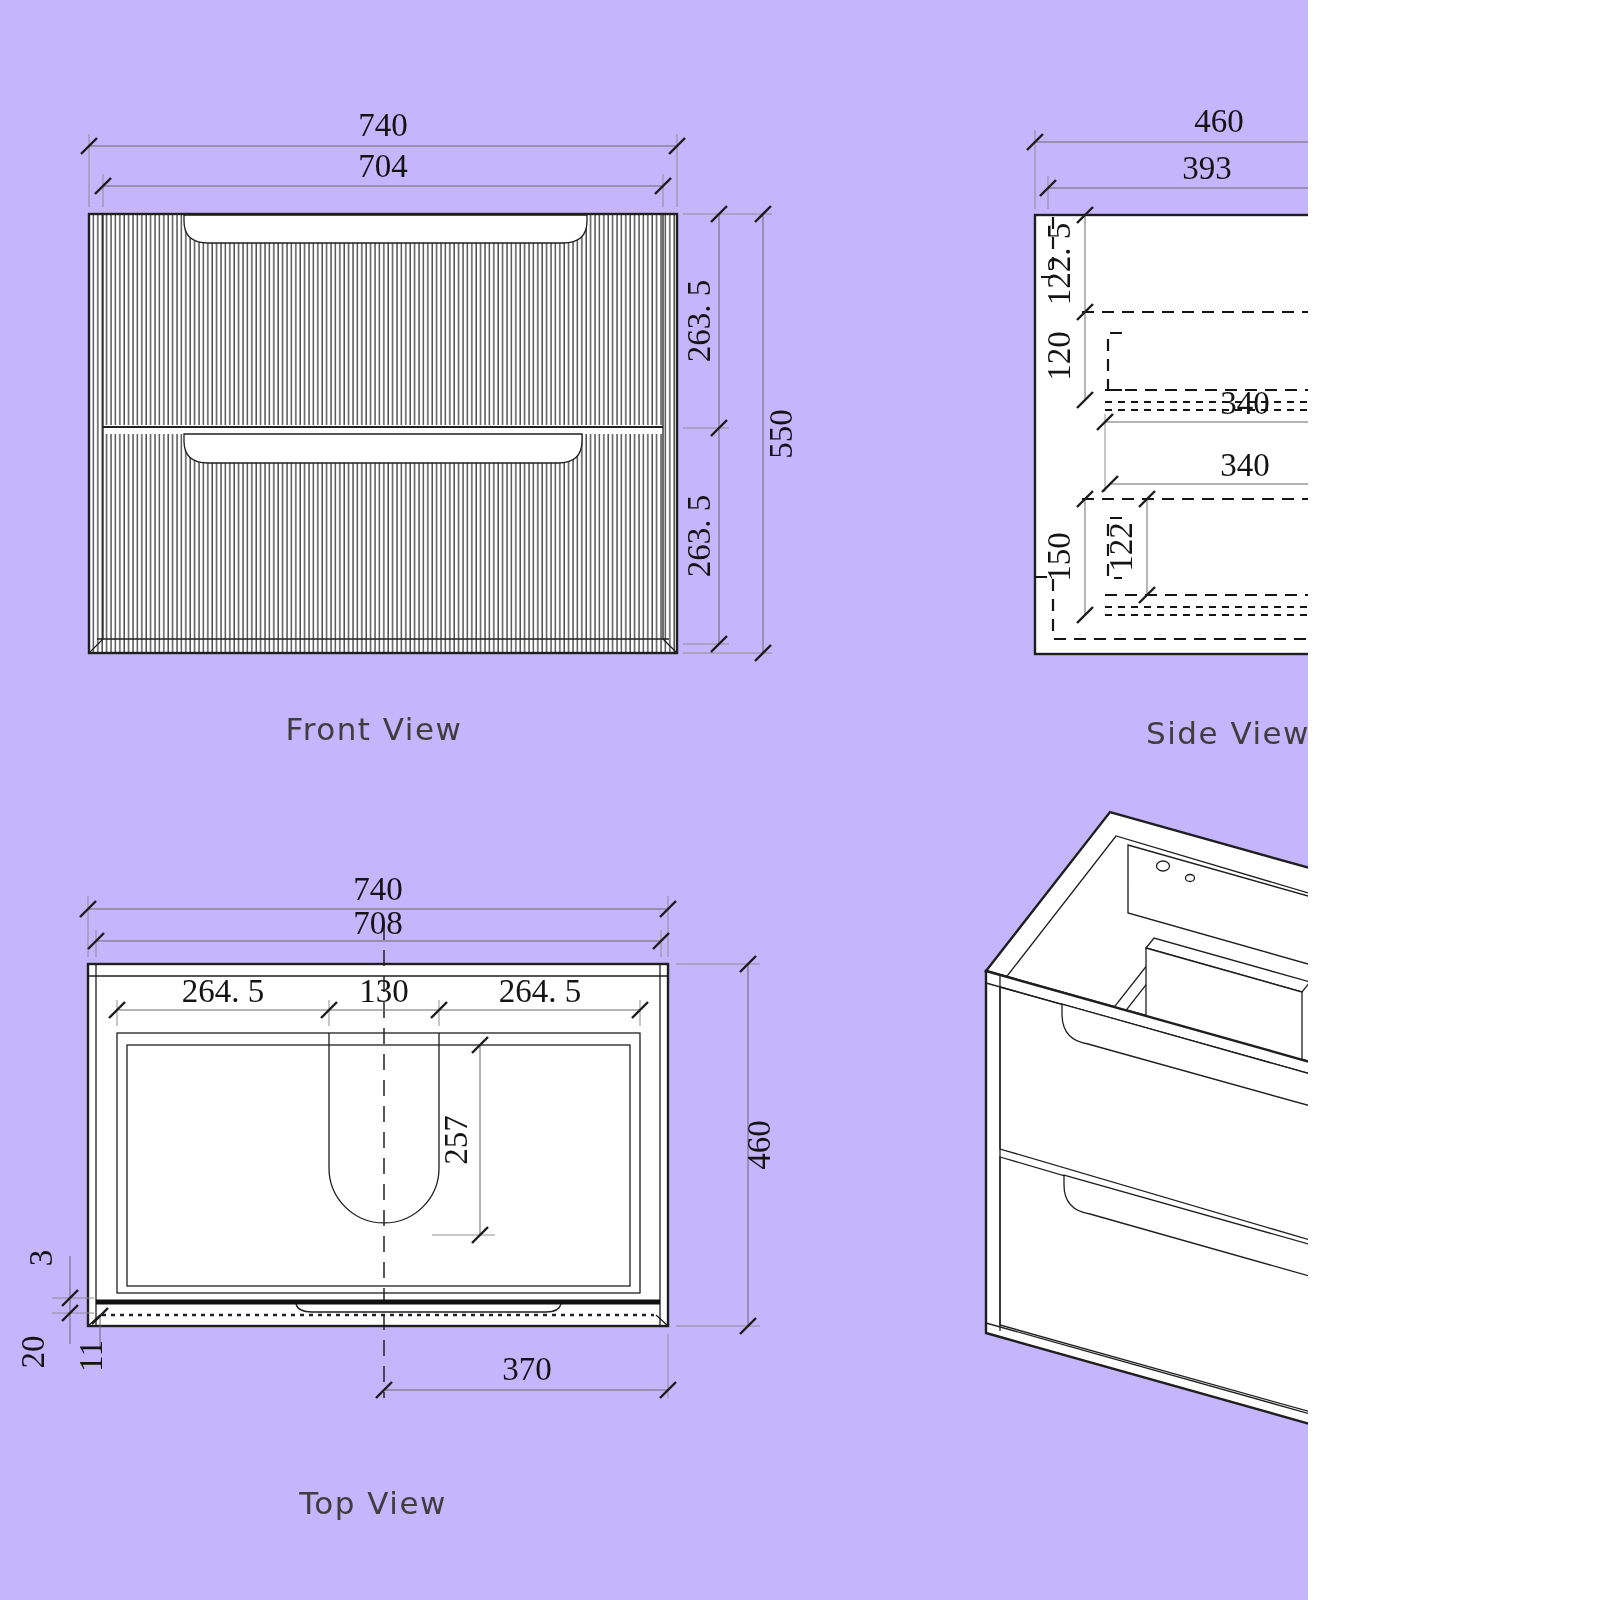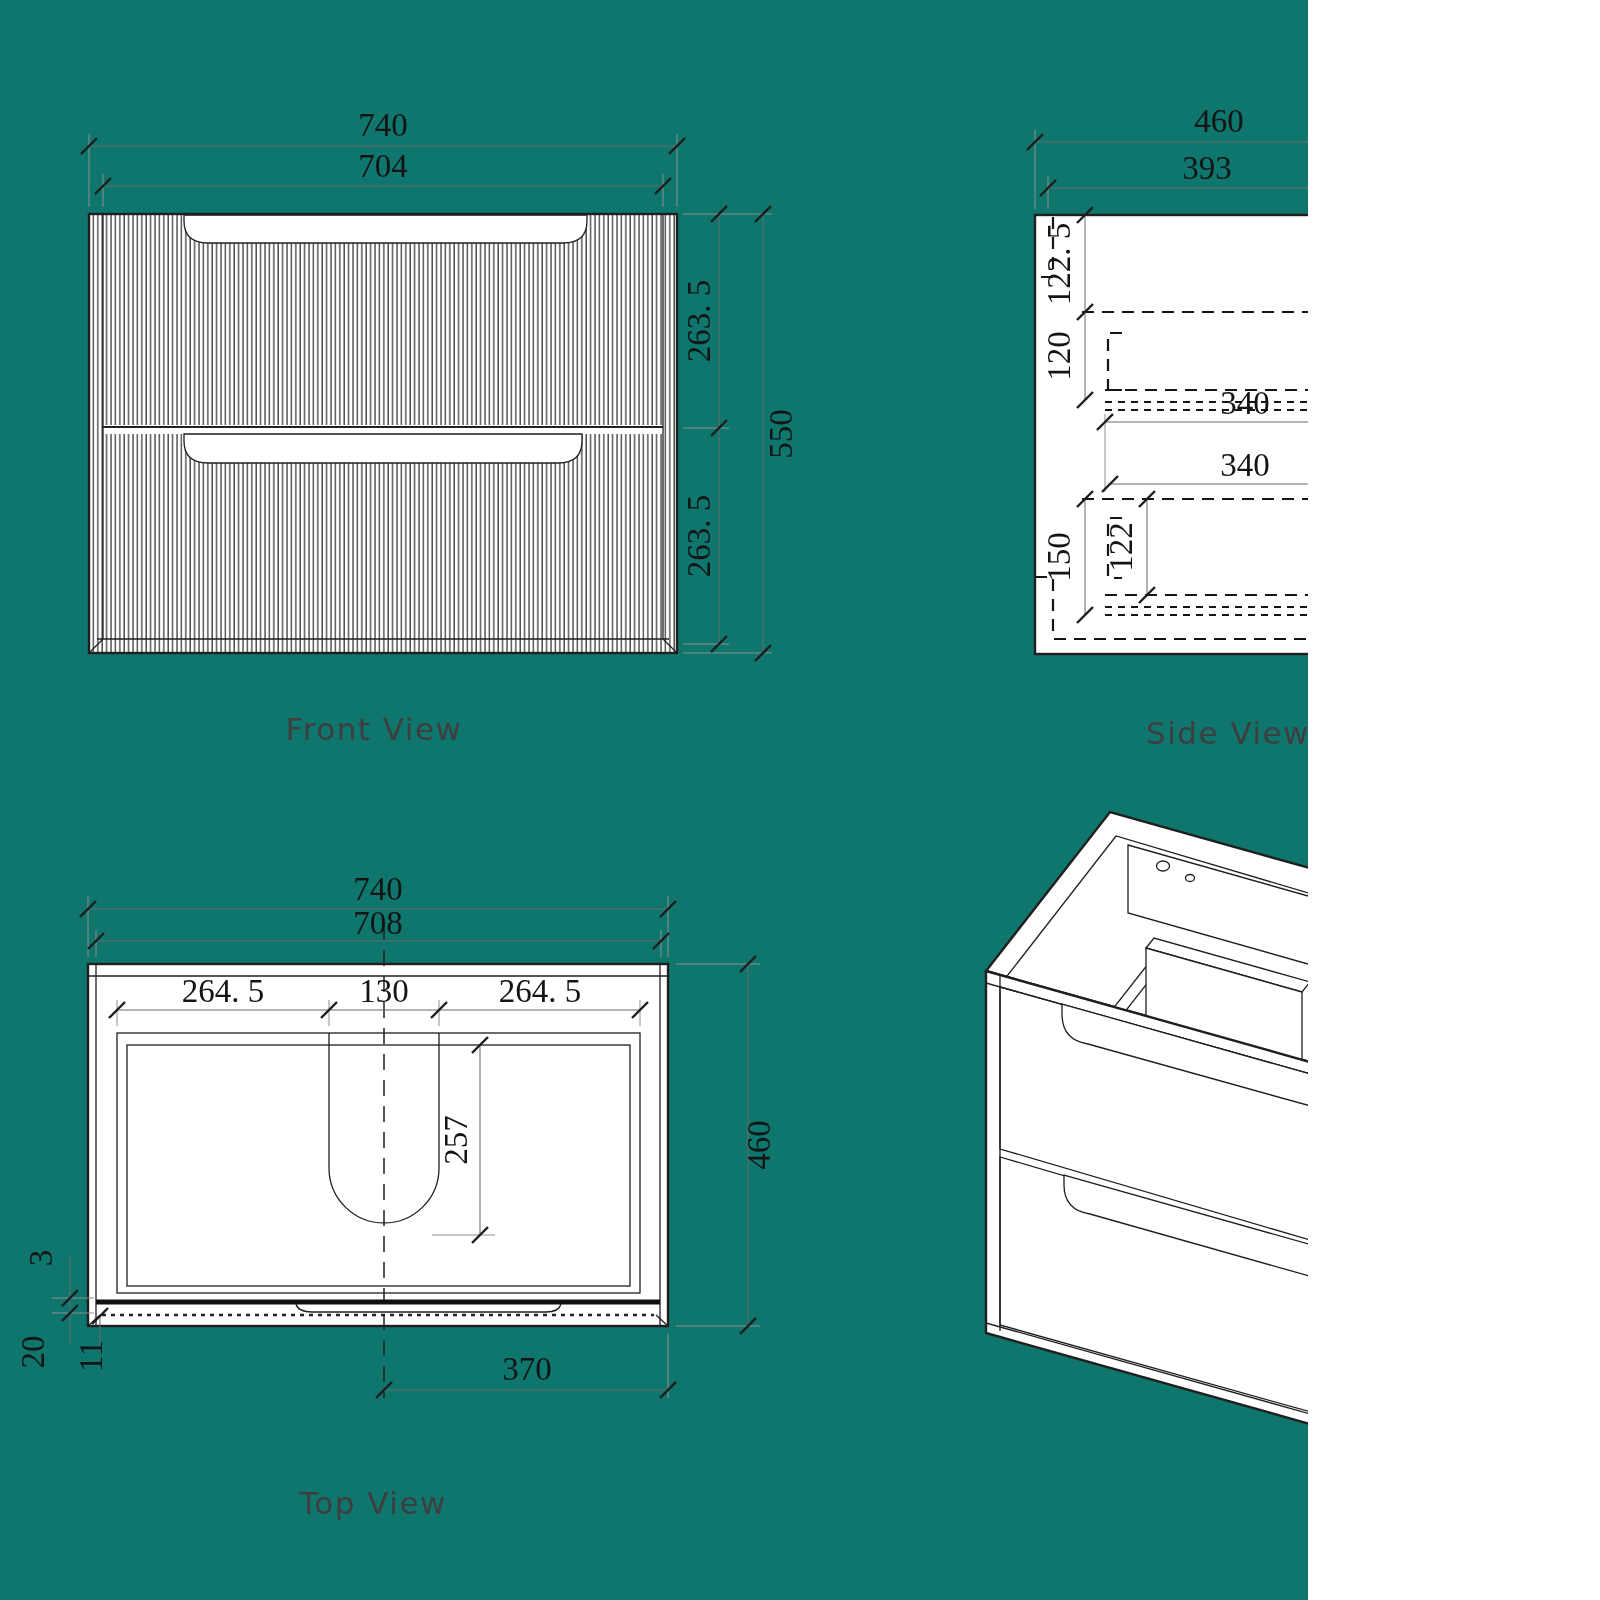--- a/index.html
+++ b/index.html
@@ -1,16 +1,16 @@
 <!DOCTYPE html>
 <html><head>
 <meta charset="utf-8">
 <style>
   html,body{margin:0;padding:0;background:#fff;}
-  #canvas{position:relative;width:1308px;height:1600px;background:#0f766e;overflow:hidden;}
+  #canvas{position:relative;width:1308px;height:1600px;background:#c4b5fd;overflow:hidden;}
   svg{display:block;}
   
   .ol{stroke:#1f1f1f;stroke-width:2.4;fill:none;}
   .olf{stroke:#1f1f1f;stroke-width:2.4;fill:#ffffff;}
   .il{stroke:#1f1f1f;stroke-width:1.3;fill:none;}
   .ilf{stroke:#1f1f1f;stroke-width:1.3;fill:#ffffff;}
   .dash{stroke:#151515;stroke-width:2.2;fill:none;stroke-dasharray:12 8;}
   .dashf{stroke:#151515;stroke-width:2;fill:none;stroke-dasharray:7 6;}
   .cl{stroke:#222;stroke-width:1.5;fill:none;stroke-dasharray:16 10;}
   .ext{stroke:#8f8f8f;stroke-width:1;fill:none;}

